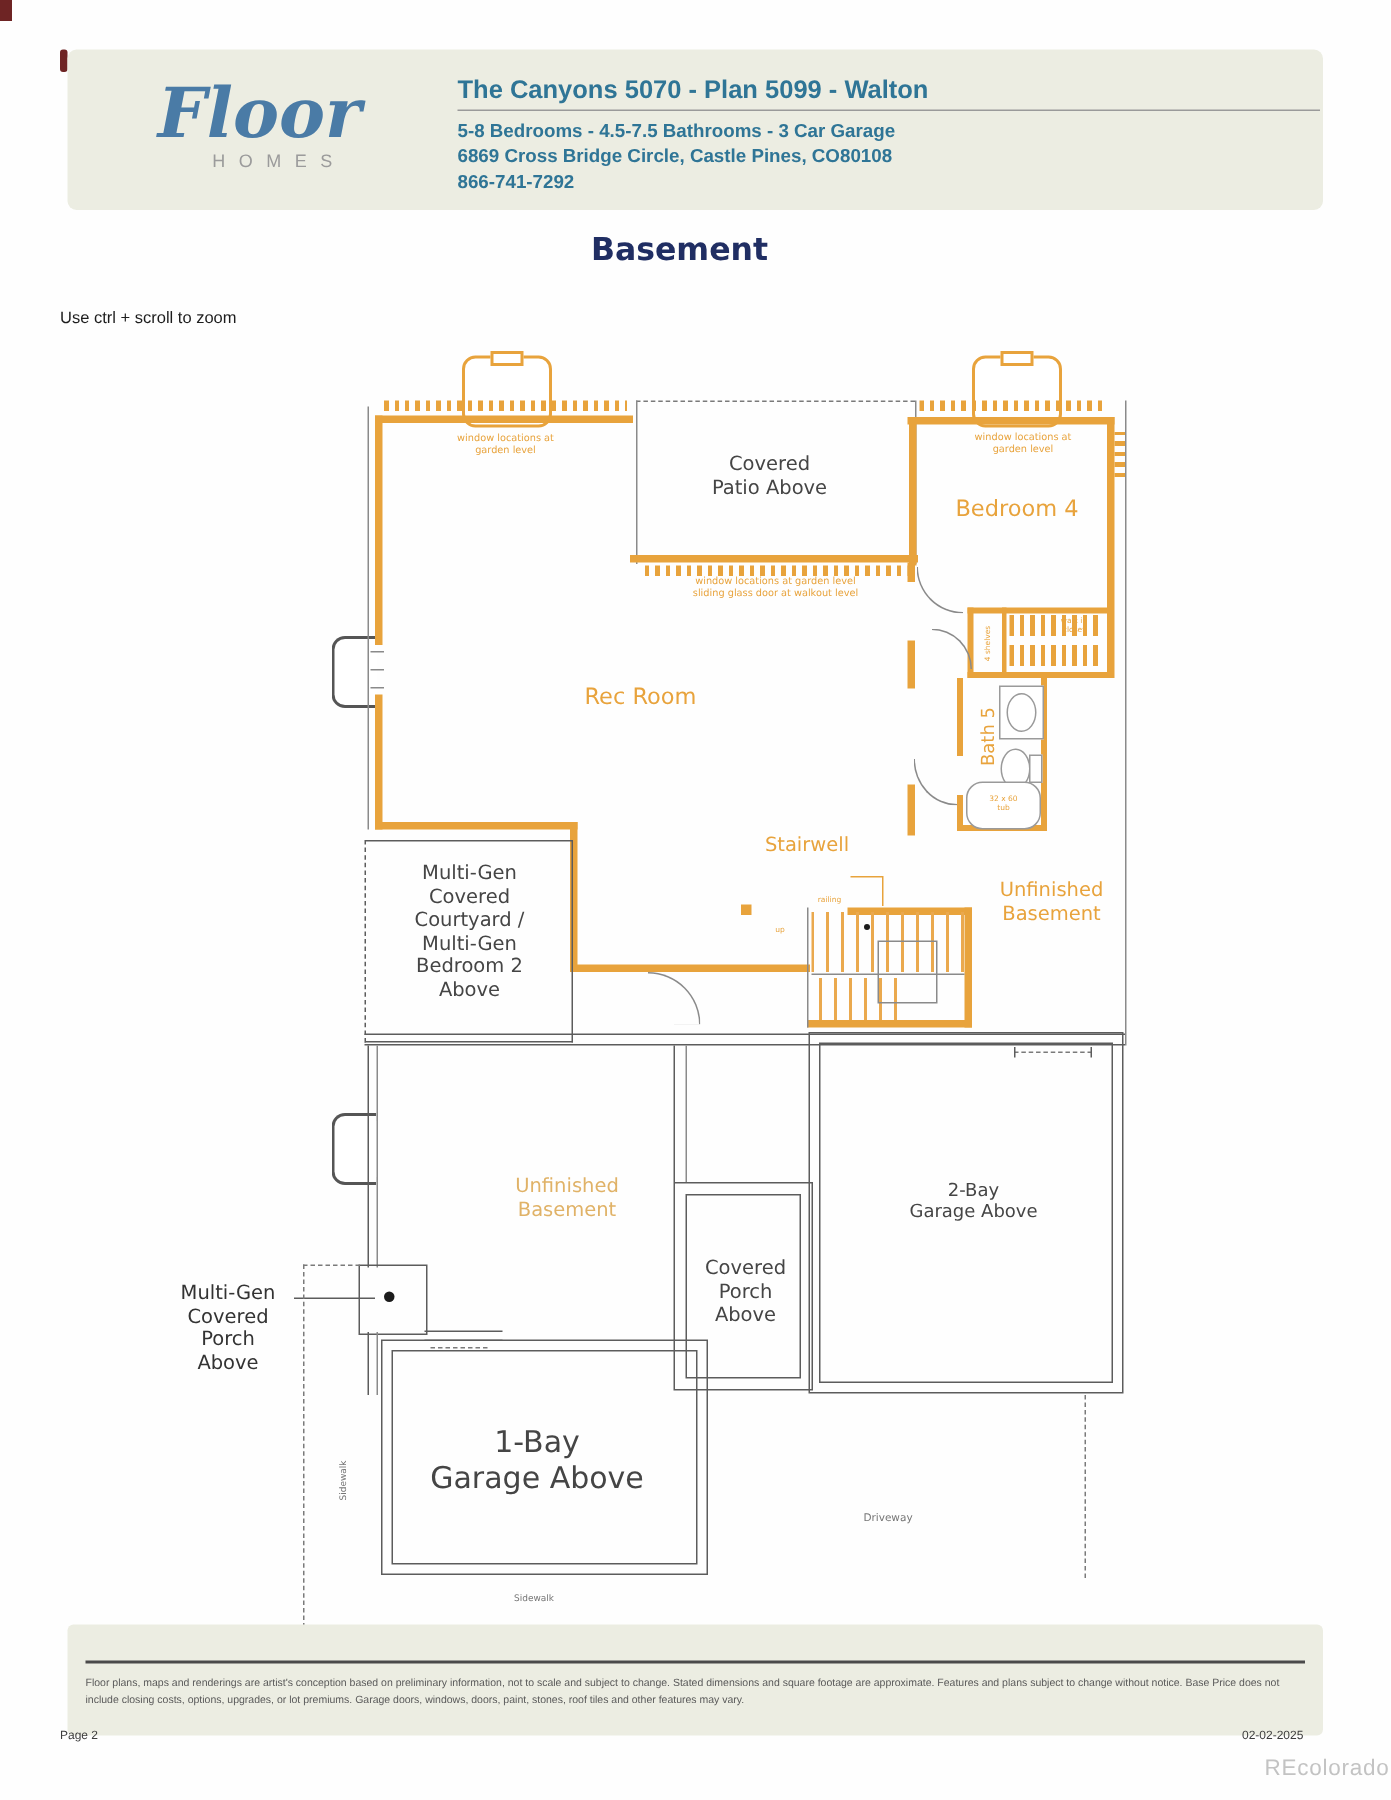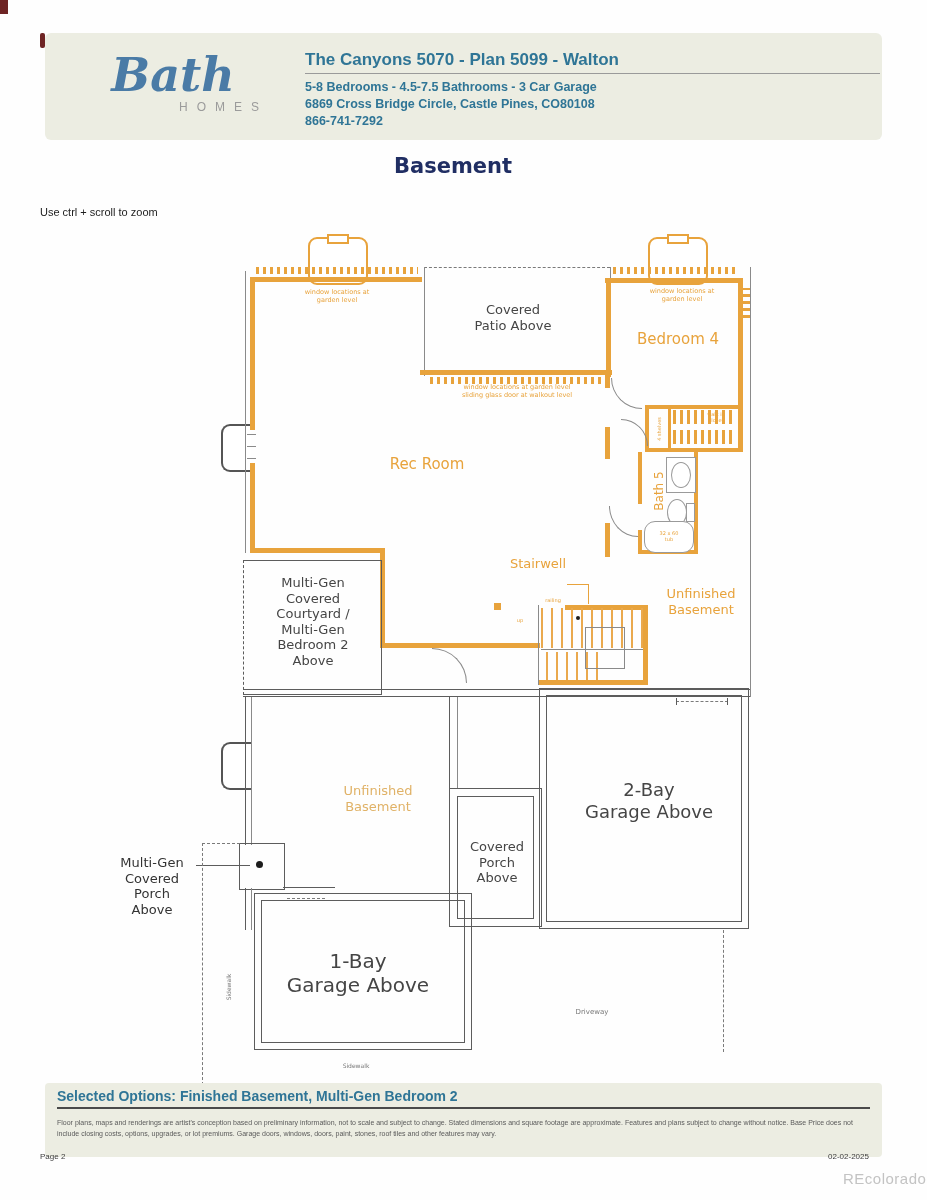--- a/index.html
+++ b/index.html
@@ -4,21 +4,21 @@
 <style>
   html,body{margin:0;padding:0;background:#ffffff;}
   .page{position:relative;width:927px;height:1200px;background:#fefefe;overflow:hidden;
         font-family:"Liberation Sans",sans-serif;}
   .abs{position:absolute;}
   
   .band{position:absolute;background:#ecede2;border-radius:6px;}
   .logo-script{font-family:"DejaVu Serif",serif;font-style:italic;font-weight:bold;
                color:#4a7ba6;font-size:46px;line-height:1;}
   .logo-sub{font-family:"Liberation Sans",sans-serif;color:#9b9b9b;font-size:12px;
-            letter-spacing:9px;margin-top:2px;margin-left:26px;text-align:right;}
+            letter-spacing:9px;margin-top:2px;margin-left:26px;}
   .hdr-title{color:#2f7596;font-size:17px;font-weight:bold;}
   .hdr-line{color:#2f7596;font-size:12.5px;font-weight:bold;}
   .rule{position:absolute;background:#9a9a9a;height:1px;}
   .plan-title{color:#202e63;font-size:21px;font-weight:bold;}
   .zoom-hint{color:#1d1d1d;font-size:11px;}
   
   .ow{position:absolute;background:#e8a33c;}
   .gl{position:absolute;background:#5c5c5c;}
   .gl2{position:absolute;background:#8a8a8a;}
   .rect{position:absolute;border:1px solid #5c5c5c;background:transparent;}
@@ -56,21 +56,21 @@
 </head>
 <body>
 
 <div class="page">
 
   <div class="artifact" style="left:0;top:0;width:8px;height:14px"></div>
   <div class="artifact" style="left:40px;top:33px;width:5px;height:15px;border-radius:2px"></div>
 
   <div class="band" style="left:45px;top:33px;width:837px;height:107px"></div>
   <div class="abs" style="left:78px;top:52px;width:190px;text-align:center">
-    <div class="logo-script">Bath</div>
+    <div class="logo-script">Floor</div>
     <div class="logo-sub">HOMES</div>
   </div>
   <div class="abs hdr-title" style="left:305px;top:50px">The Canyons 5070 - Plan 5099 - Walton</div>
   <div class="rule" style="left:305px;top:73px;width:575px"></div>
   <div class="abs hdr-line" style="left:305px;top:80px">5-8 Bedrooms - 4.5-7.5 Bathrooms - 3 Car Garage</div>
   <div class="abs hdr-line" style="left:305px;top:97px">6869 Cross Bridge Circle, Castle Pines, CO80108</div>
   <div class="abs hdr-line" style="left:305px;top:114px">866-741-7292</div>
 
   <div class="lbl plan-title" style="left:453px;top:167px">Basement</div>
   <div class="abs zoom-hint" style="left:40px;top:206px">Use ctrl + scroll to zoom</div>
@@ -215,31 +215,30 @@
 Above</div>
     <div class="lbl tan" style="left:378px;top:799px;font-size:13px">Unfinished
 Basement</div>
     <div class="lbl d" style="left:152px;top:886px;font-size:13px;color:#333">Multi-Gen
 Covered
 Porch
 Above</div>
     <div class="lbl d" style="left:497px;top:862px;font-size:13px">Covered
 Porch
 Above</div>
-    <div class="lbl d" style="left:649px;top:801px;font-size:18px">2-Bay
+    <div class="lbl d" style="left:649px;top:801px;font-size:12px">2-Bay
 Garage Above</div>
     <div class="lbl d" style="left:358px;top:973px;font-size:20px">1-Bay
 Garage Above</div>
     <div class="lbl o" style="left:669px;top:536px;font-size:5px">32 x 60
 tub</div>
     <div class="lbl g rot" style="left:229px;top:987px;font-size:6px;white-space:nowrap">Sidewalk</div>
     <div class="lbl g" style="left:356px;top:1066px;font-size:6px">Sidewalk</div>
     <div class="lbl g" style="left:592px;top:1012px;font-size:7px">Driveway</div>
   </div>
 
   <div class="band" style="left:45px;top:1083px;width:837px;height:74px;border-radius:4px"></div>
-  <div class="abs opts" style="left:57px;top:1088px">Selected Options: Finished Basement, Multi-Gen Bedroom 2</div>
   <div class="rule" style="left:57px;top:1107px;width:813px;height:2px;background:#4a4a4a"></div>
   <div class="abs disc" style="left:57px;top:1118px;width:812px">Floor plans, maps and renderings are artist's conception based on preliminary information, not to scale and subject to change. Stated dimensions and square footage are approximate. Features and plans subject to change without notice. Base Price does not include closing costs, options, upgrades, or lot premiums. Garage doors, windows, doors, paint, stones, roof tiles and other features may vary.</div>
   <div class="abs tiny" style="left:40px;top:1152px">Page 2</div>
   <div class="abs tiny" style="left:828px;top:1152px">02-02-2025</div>
   <div class="abs wm" style="left:843px;top:1170px;white-space:nowrap">REcolorado</div>
 </div>
 
 </body></html>

